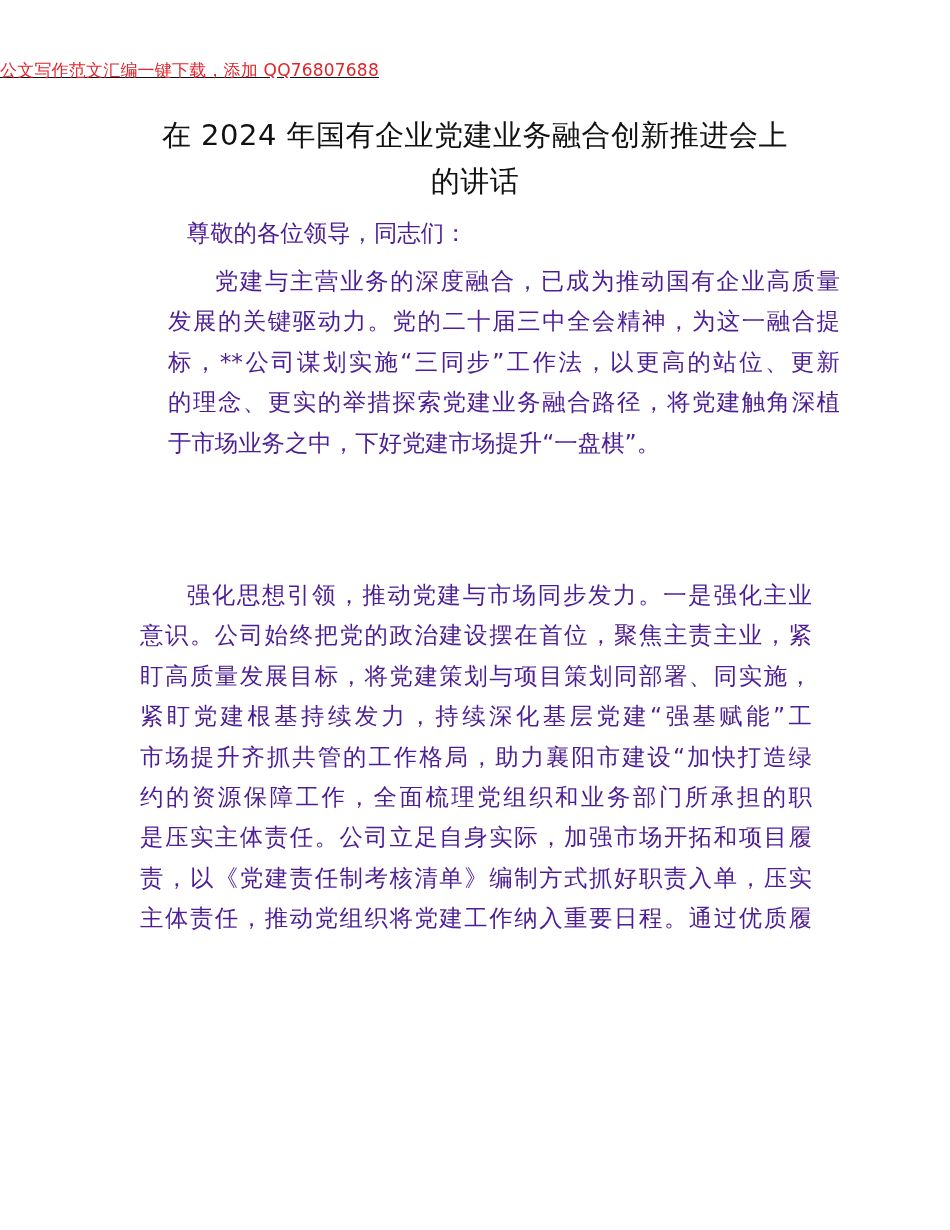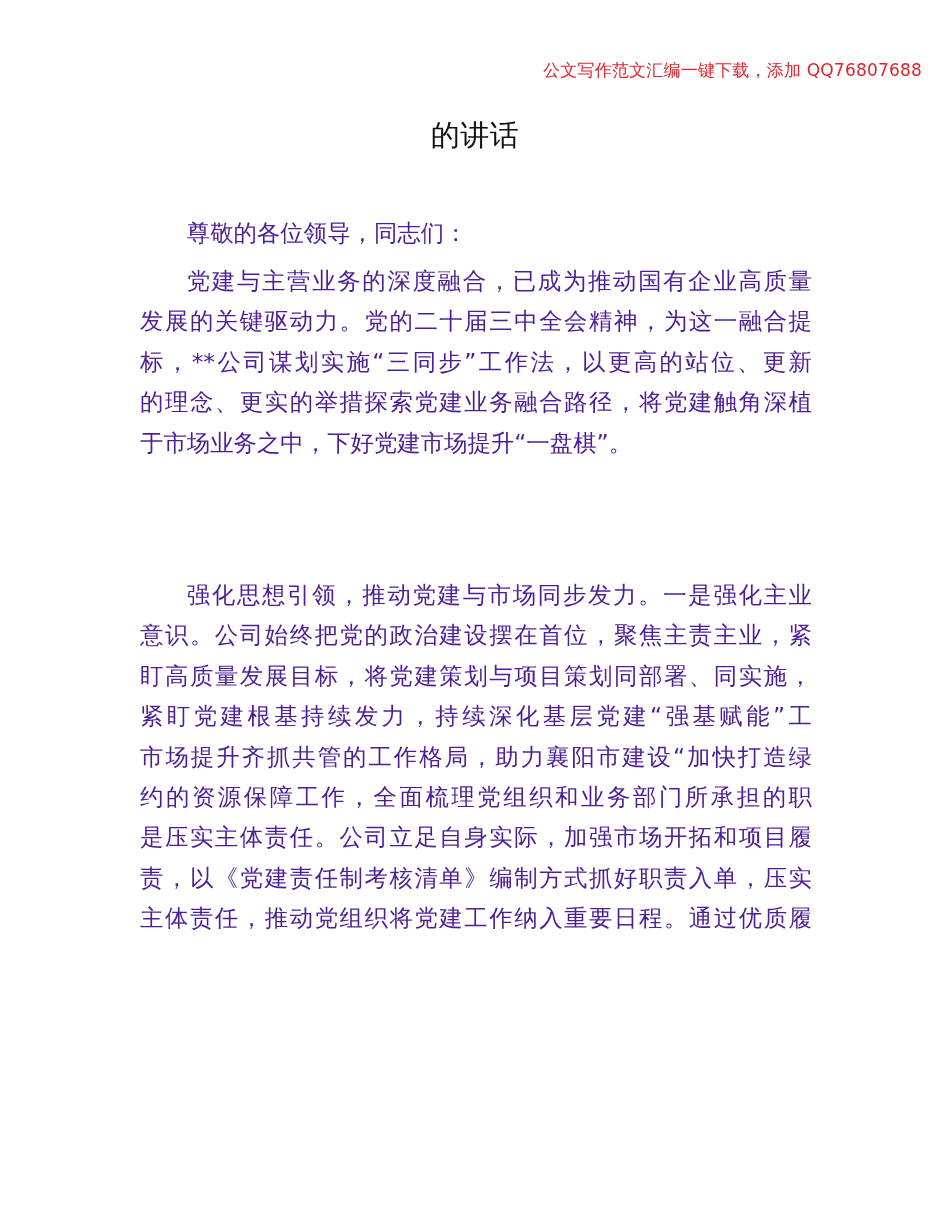--- a/index.html
+++ b/index.html
@@ -21,24 +21,25 @@
       top: 0;
       width: 950px;
       height: 1230px;
       background: #ffffff;
     }
     .header-banner {
       position: absolute;
       top: 56px;
       left: 0;
       width: 922px;
-      text-align: right;
+      text-align: left;
       font-size: 17px;
       line-height: 28px;
       letter-spacing: 0.2px;
+      text-decoration: underline;
     }
     .title {
       position: absolute;
       top: 112px;
       left: 140px;
       width: 670px;
       text-align: center;
       font-size: 29px;
       line-height: 46px;
       color: #111111;
@@ -52,41 +53,42 @@
       line-height: 40.4px;
       text-align: justify;
       text-justify: inter-character;
       color: #4c1d95;
     }
     .para {
       margin: 0;
       text-indent: 2em;
     }
     .salutation { top: 213px; }
-    .para1 { top: 261px; }
+    .para1 { top: 261px; margin-left: 28px; }
     .para2 { top: 575px; }
     .line {
       display: block;
       white-space: nowrap;
       text-align-last: justify;
     }
     .line.last {
       text-align-last: left;
     }
   </style>
 </head>
 <body>
 
 <div class="page">
 
   <div class="header-banner">
     <span id="banner-text" style="color: rgb(224, 36, 42);">公文写作范文汇编一键下载，添加 QQ76807688</span>
   </div>
 
   <div class="title">
+    <div>在 2024 年国有企业党建业务融合创新推进会上</div>
     <div>的讲话</div>
   </div>
 
   <div class="body-text salutation">
     <p class="para">尊敬的各位领导，同志们：</p>
   </div>
 
   <div class="body-text para1">
     <span class="line" style="text-indent:2em">党建与主营业务的深度融合，已成为推动国有企业高质量</span>
     <span class="line">发展的关键驱动力。党的二十届三中全会精神，为这一融合提</span>

